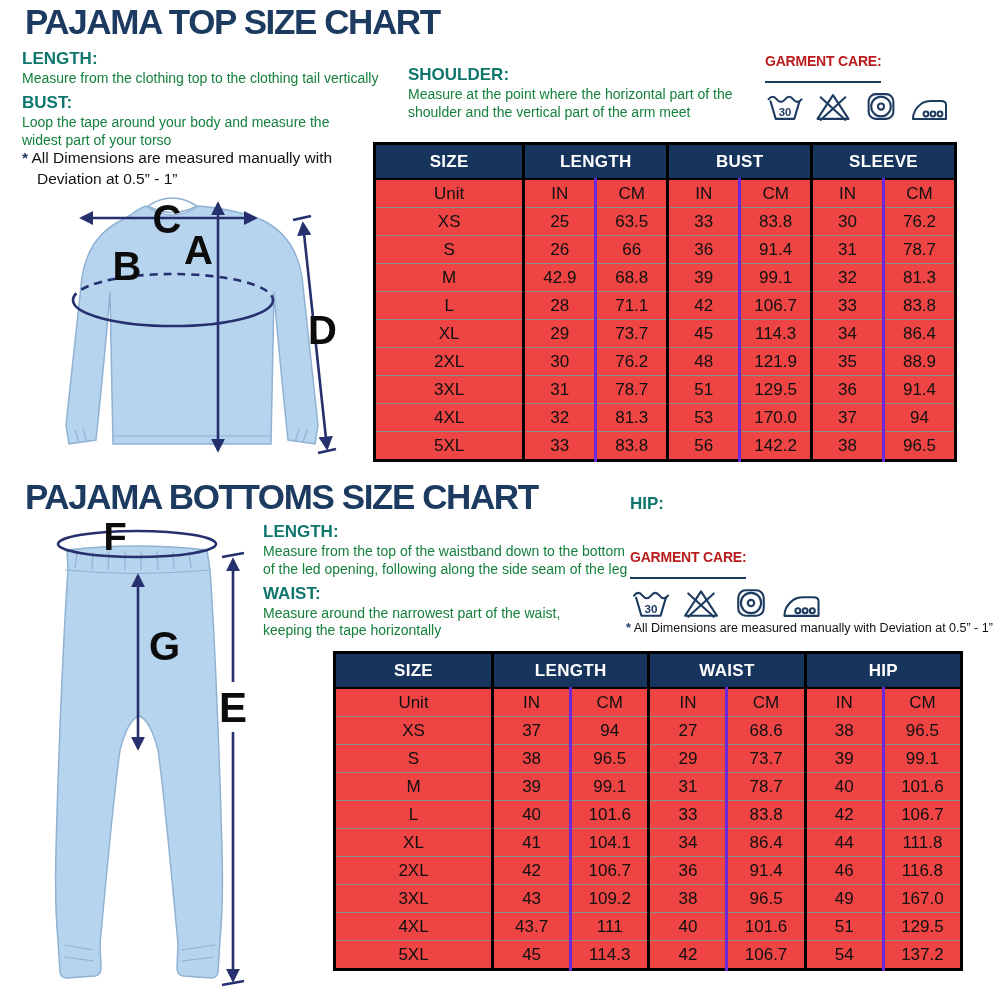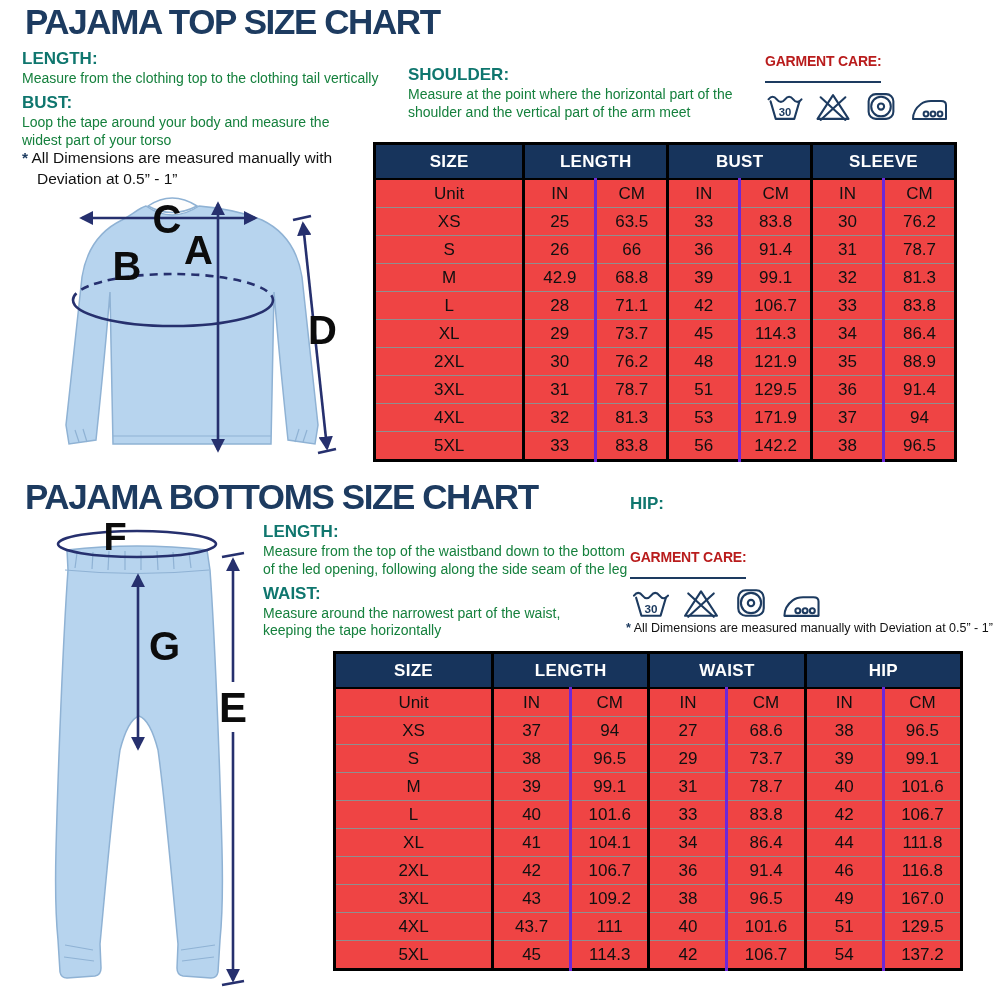--- a/index.html
+++ b/index.html
@@ -227,21 +227,21 @@
           <td class="c-grp">51</td>
           <td class="c-sub">129.5</td>
           <td class="c-grp">36</td>
           <td class="c-sub">91.4</td>
         </tr>
         <tr>
           <td class="c-size">4XL</td>
           <td class="c-grp">32</td>
           <td class="c-sub">81.3</td>
           <td class="c-grp">53</td>
-          <td class="c-sub">171.9</td>
+          <td class="c-sub">170.0</td>
           <td class="c-grp">37</td>
           <td class="c-sub">94</td>
         </tr>
         <tr>
           <td class="c-size">5XL</td>
           <td class="c-grp">33</td>
           <td class="c-sub">83.8</td>
           <td class="c-grp">56</td>
           <td class="c-sub">142.2</td>
           <td class="c-grp">38</td>

